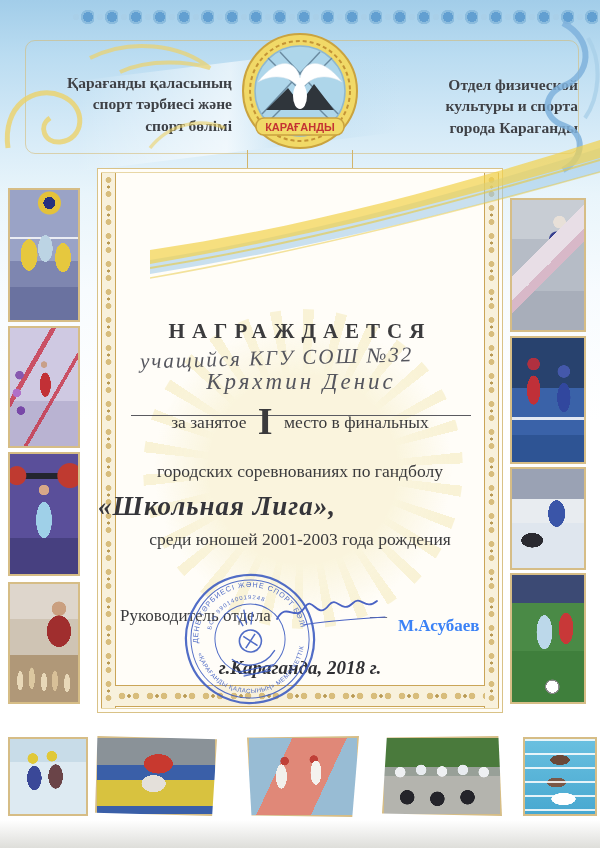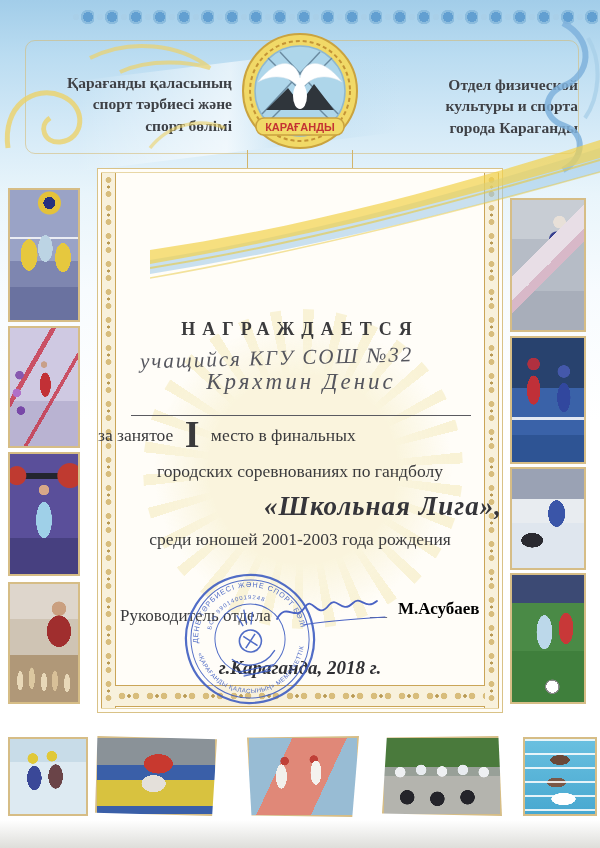--- a/index.html
+++ b/index.html
@@ -30,32 +30,32 @@
       radial-gradient(circle at 50% 14px,#b99a54 0 1.3px,rgba(0,0,0,0) 1.8px);
     background-size:100% 100%,100% 14px,100% 28px;background-repeat:no-repeat,repeat-y,repeat-y;}
   .lace-h{left:17px;right:17px;top:516px;height:22px;background-color:#f8f1dc;
     background-image:linear-gradient(0deg,#caa558 0 1px,rgba(0,0,0,0) 1px calc(100% - 1px),#caa558 calc(100% - 1px)),
       radial-gradient(circle at 7px 50%,#d8bd7c 0 3px,rgba(0,0,0,0) 3.6px),
       radial-gradient(circle at 14px 50%,#b99a54 0 1.5px,rgba(0,0,0,0) 2px);
     background-size:100% 100%,14px 100%,28px 100%;background-repeat:no-repeat,repeat-x,repeat-x;}
   .watermark{left:45px;top:140px;width:320px;height:320px;border-radius:50%;opacity:.55;
     background:radial-gradient(circle,#f6eec8 0 42%,rgba(246,238,200,0) 66%),
       repeating-conic-gradient(rgba(243,232,180,.9) 0 4deg,rgba(0,0,0,0) 4deg 12deg);}
-  .awarded{top:150px;width:100%;text-align:center;color:#3b3b3d;font-weight:bold;font-size:18px;letter-spacing:7px;}
+  .awarded{top:150px;width:100%;text-align:center;color:#3b3b3d;font-weight:bold;font-size:21px;letter-spacing:7px;}
   .hand{font-style:italic;color:#55565e;font-size:21px;}
   .hand1{left:42px;top:176px;width:330px;transform:rotate(-1.5deg);letter-spacing:2px;}
   .hand2{left:33px;top:200px;width:340px;text-align:center;border-bottom:1.5px solid #5a5a60;padding-bottom:20px;font-size:23px;letter-spacing:3px;}
-  .ach{top:243px;width:100%;text-align:left;color:#3a3a3c;font-size:17.5px;}
+  .ach{top:230px;width:100%;text-align:center;color:#3a3a3c;font-size:17.5px;}
   .ach .roman{font-size:38px;font-weight:bold;vertical-align:-6px;margin:0 7px;}
   .comp{top:292px;width:100%;text-align:center;color:#3a3a3c;font-size:17.5px;}
-  .league{top:322px;width:100%;text-align:right;color:#35353a;font-size:27px;font-weight:bold;font-style:italic;letter-spacing:1px;}
+  .league{top:322px;width:100%;text-align:left;color:#35353a;font-size:27px;font-weight:bold;font-style:italic;letter-spacing:1px;}
   .age{top:360px;width:100%;text-align:center;color:#3a3a3c;font-size:17.5px;}
   .sigrole{left:22px;top:437px;color:#3a3a3c;font-size:17px;}
   .sigdash{left:272px;top:437px;color:#5a5a66;font-size:17px;}
-  .signame{left:300px;top:430px;color:#000000;font-size:17px;font-weight:bold;}
+  .signame{left:300px;top:447px;color:#3b82f6;font-size:17px;font-weight:bold;}
   .placedate{top:488px;width:100%;text-align:center;color:#2f2f33;font-size:19px;font-weight:bold;font-style:italic;}
   .sig-svg{left:175px;top:418px;z-index:6;}
   .stamp-svg{left:82px;top:400px;transform:rotate(-12deg);opacity:.9;z-index:5;}
   
   .ribbon{left:150px;top:138px;width:450px;height:145px;z-index:3;pointer-events:none;}
   
   .photo{position:absolute;border:2px solid #d6bd86;z-index:2;}
   #ph-vb{left:8px;top:188px;width:68px;height:130px;background:
     radial-gradient(circle at 58% 10%,#26317f 0 6px,#e4c23a 6px 11px,rgba(0,0,0,0) 12px),
     radial-gradient(ellipse 14px 26px at 28% 50%,#e6c83e 0 60%,rgba(0,0,0,0) 61%),

